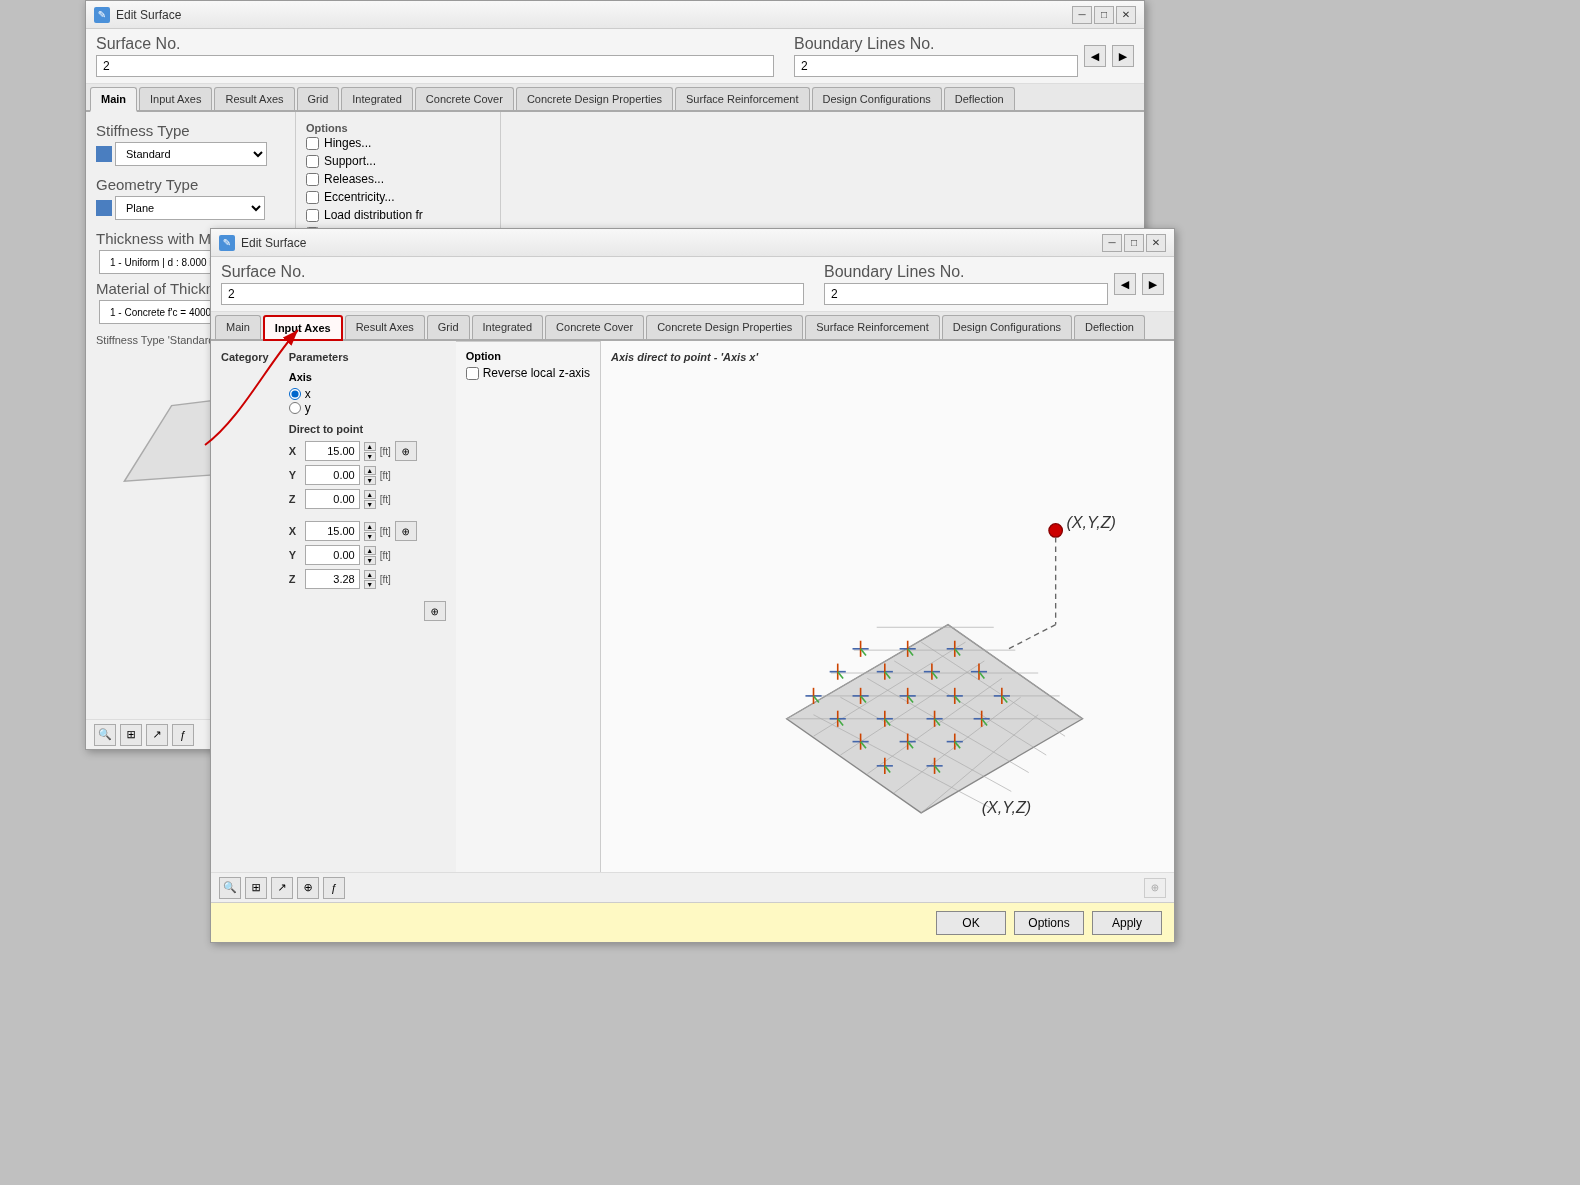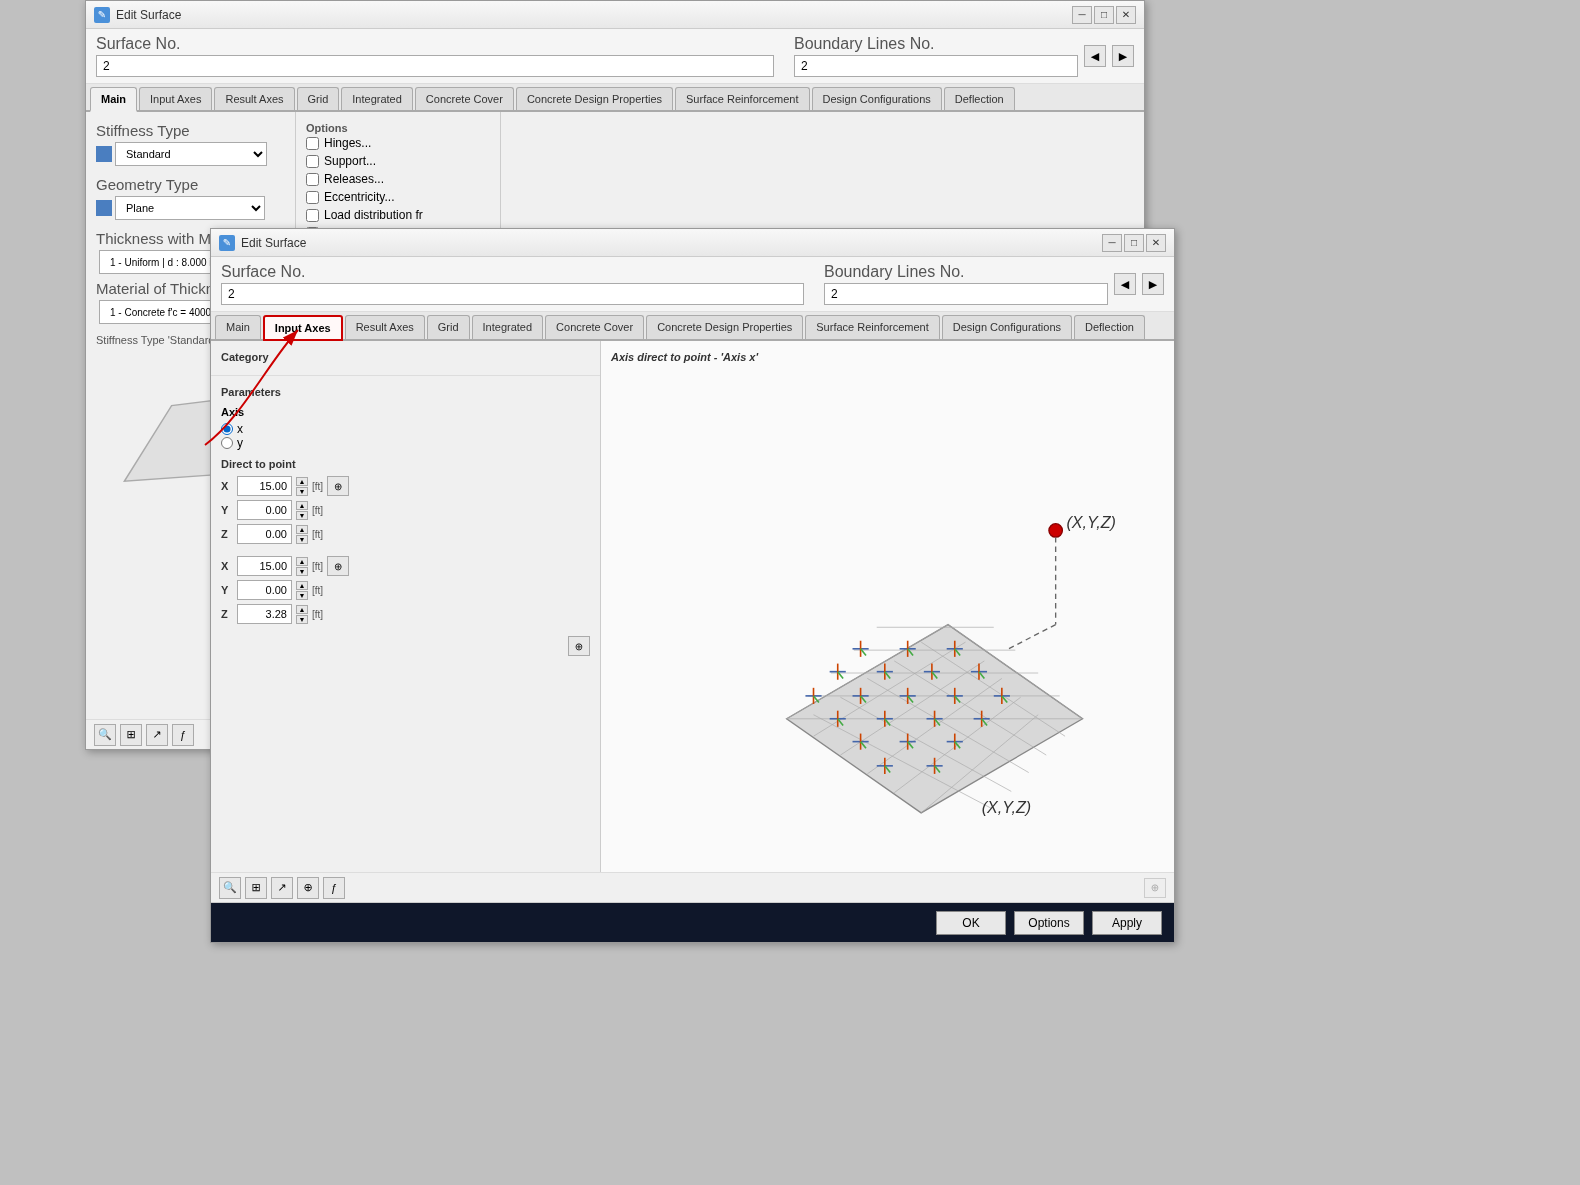--- a/index.html
+++ b/index.html
@@ -242,21 +242,21 @@
       font-size: 11px;
     }
 
     
     .dialog-footer {
       position: absolute;
       bottom: 0;
       left: 0;
       right: 0;
       height: 40px;
-      background: #0f172a;
+      background: #fef9c3;
       border-top: 1px solid #ccc;
       display: flex;
       align-items: center;
       justify-content: flex-end;
       padding: 0 12px;
       gap: 8px;
     }
     .footer-btn {
       width: 70px;
       height: 24px;
@@ -548,21 +548,21 @@
     <div class="tab">Integrated</div>
     <div class="tab">Concrete Cover</div>
     <div class="tab">Concrete Design Properties</div>
     <div class="tab">Surface Reinforcement</div>
     <div class="tab">Design Configurations</div>
     <div class="tab">Deflection</div>
   </div>
 
   <div style="display:flex;height:calc(100% - 125px);">
 
-    <div style="width:390px;border-right:1px solid #ccc;display:flex;flex-direction:column;">
+    <div style="width:390px;border-right:1px solid #ccc;display:flex;flex-direction:row;">
 
       <div style="padding:10px 10px 8px 10px;border-bottom:1px solid #ddd;">
         <div class="section-label">Category</div>
       </div>
 
       <div style="padding:10px;flex:1;">
         <div class="params-title">Parameters</div>
 
         <div style="margin-bottom:8px;">
           <div style="font-size:11px;font-weight:bold;margin-bottom:4px;">Axis</div>

